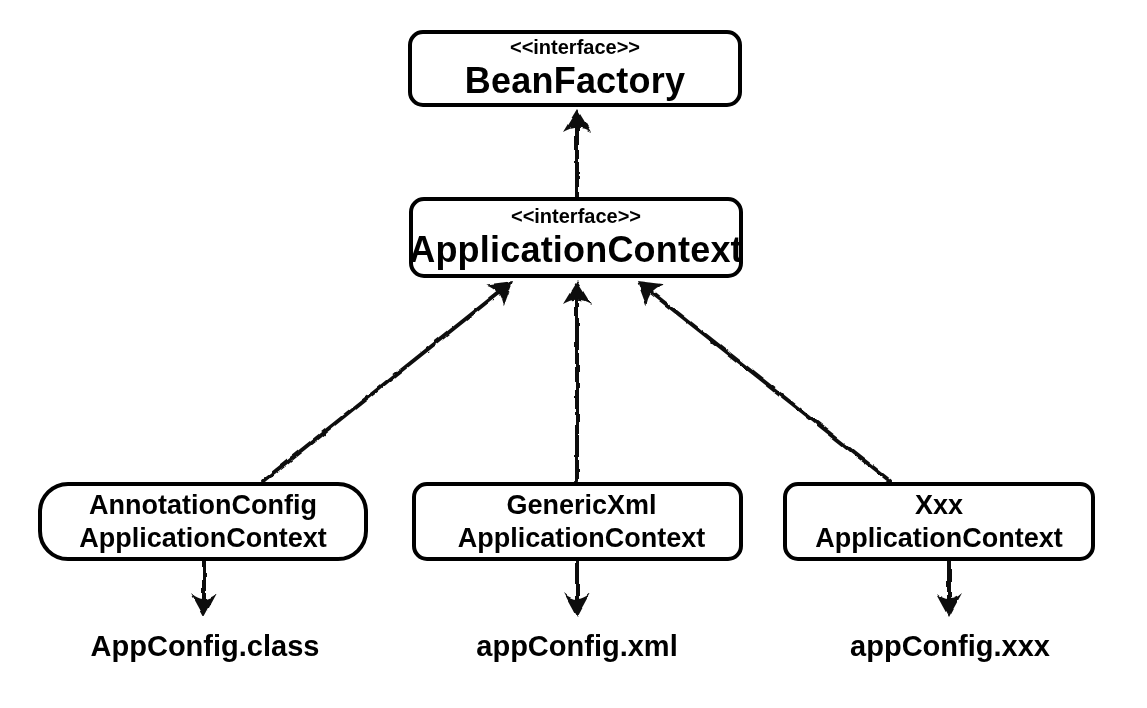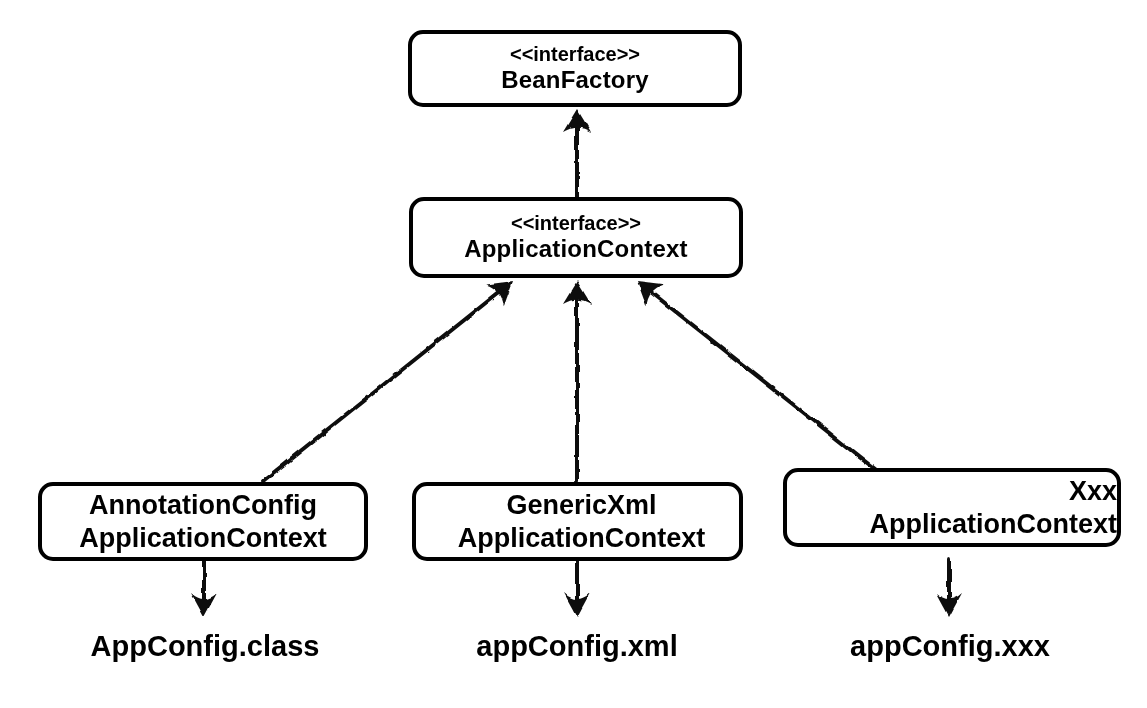--- a/index.html
+++ b/index.html
@@ -35,21 +35,21 @@
     justify-content: center;
     text-align: center;
     line-height: 1.12;
   }
   .stereotype {
     font-size: 20px;
     font-weight: bold;
     margin-bottom: 2px;
   }
   .iface-name {
-    font-size: 24px;
+    font-size: 36px;
     font-weight: bold;
     letter-spacing: 0.2px;
   }
   .impl-line {
     font-size: 27px;
     font-weight: bold;
     line-height: 1.22;
   }
   .artifact {
     position: absolute;
@@ -114,31 +114,31 @@
   <div class="node" style="left:408px; top:30px; width:334px; height:77px;">
     <div class="stereotype">&lt;&lt;interface&gt;&gt;</div>
     <div class="iface-name">BeanFactory</div>
   </div>
 
   <div class="node" style="left:409px; top:197px; width:334px; height:81px;">
     <div class="stereotype">&lt;&lt;interface&gt;&gt;</div>
     <div class="iface-name">ApplicationContext</div>
   </div>
 
-  <div class="node" style="left:38px; top:482px; width:330px; height:79px;">
+  <div class="node" style="left:38px; top:482px; width:330px; height:79px;border-radius:30px;">
     <div class="impl-line">AnnotationConfig</div>
     <div class="impl-line">ApplicationContext</div>
   </div>
 
   <div class="node" style="left:412px; top:482px; width:331px; height:79px;padding-left:8px;">
     <div class="impl-line">GenericXml</div>
     <div class="impl-line">ApplicationContext</div>
   </div>
 
-  <div class="node" style="left:783px; top:468px; width:338px; height:79px;align-items:flex-end;">
+  <div class="node" style="left:783px; top:482px; width:312px; height:79px;">
     <div class="impl-line">Xxx</div>
     <div class="impl-line">ApplicationContext</div>
   </div>
 
   <div class="artifact" style="left:45px;">AppConfig.class</div>
   <div class="artifact" style="left:417px;">appConfig.xml</div>
   <div class="artifact" style="left:790px;">appConfig.xxx</div>
 
 </div>
 

